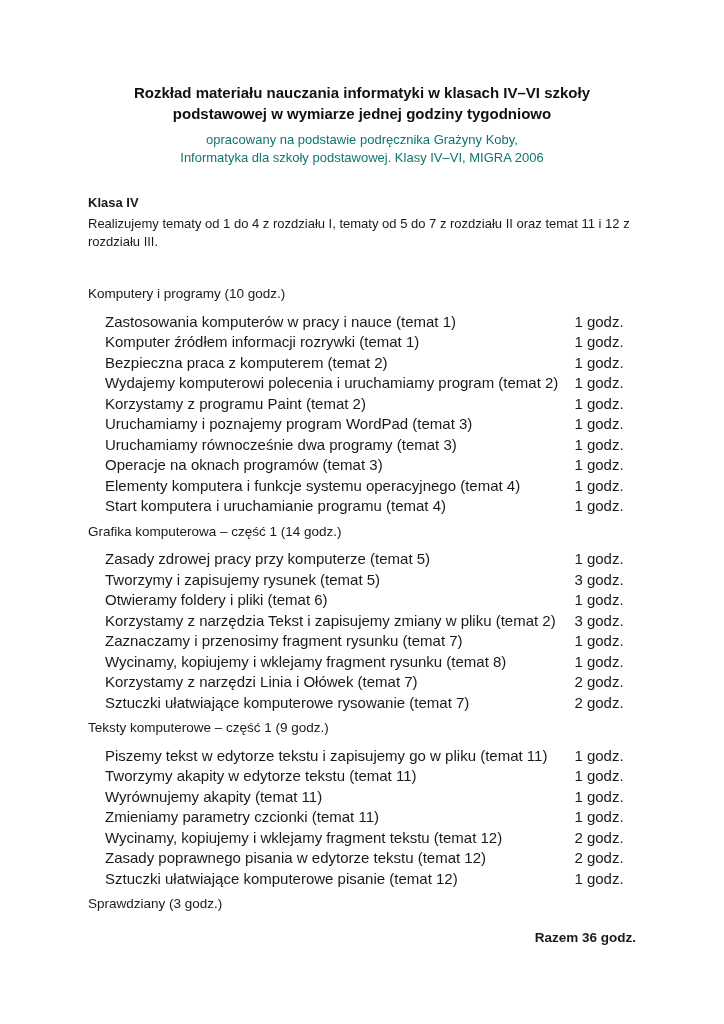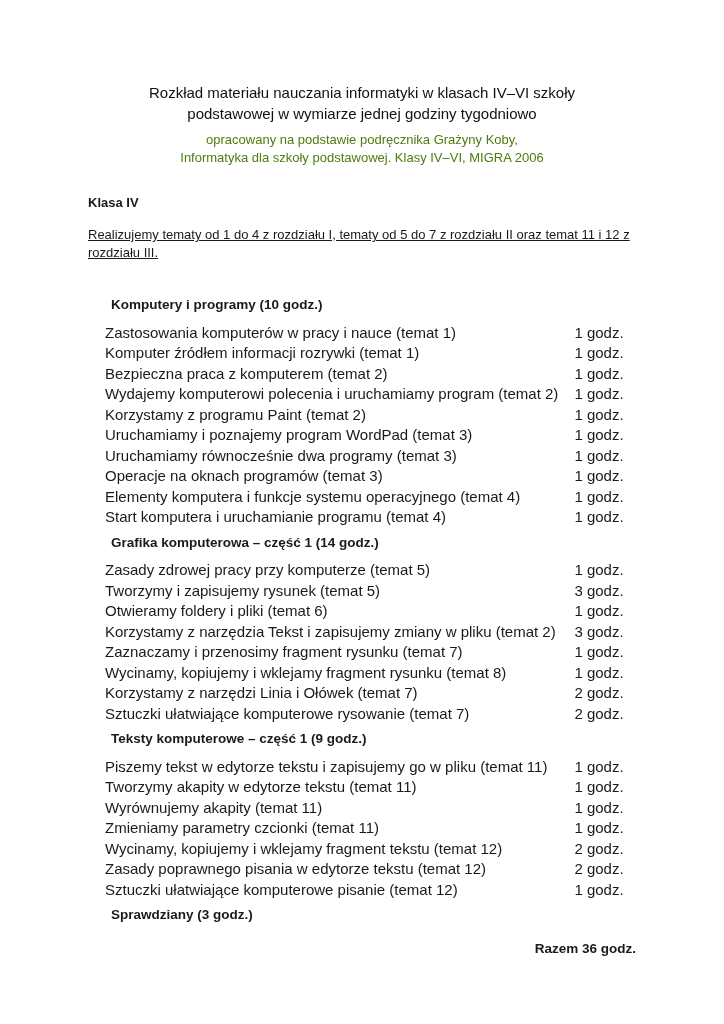--- a/index.html
+++ b/index.html
@@ -14,56 +14,54 @@
     margin: 0 auto;
     background: #ffffff;
     box-sizing: border-box;
     padding: 82px 88px 40px 88px;
     font-family: "Liberation Sans", "DejaVu Sans", sans-serif;
     color: #1a1a1a;
     overflow: hidden;
   }
   .doc-title {
     text-align: center;
-    font-weight: normal;
+    font-weight: bold;
     font-size: 15px;
     line-height: 21px;
     color: #111;
   }
   .doc-subtitle {
     text-align: center;
     font-size: 13px;
     line-height: 18px;
     margin-top: 7px;
-    color: #4d7c0f;
+    color: #0f766e;
   }
   .doc-subtitle .italic {
   }
   .klasa-heading {
     font-weight: bold;
     font-size: 13px;
     margin-top: 26px;
     line-height: 19px;
   }
   .klasa-intro {
     font-size: 13px;
     line-height: 18px;
-    margin-top: 14px;
-    text-decoration: underline;
+    margin-top: 3px;
   }
   .sections {
     margin-top: 0;
   }
   .section-heading {
-    font-weight: bold;
+    font-weight: normal;
     font-size: 13.5px;
     line-height: 20.5px;
     margin-top: 5px;
     margin-bottom: 7px;
-    margin-left: 23px;
   }
   .section-heading.first {
     margin-top: 33px;
   }
   .item-row {
     display: flex;
     align-items: baseline;
     padding-left: 17px;
     font-size: 15px;
     line-height: 20.5px;

